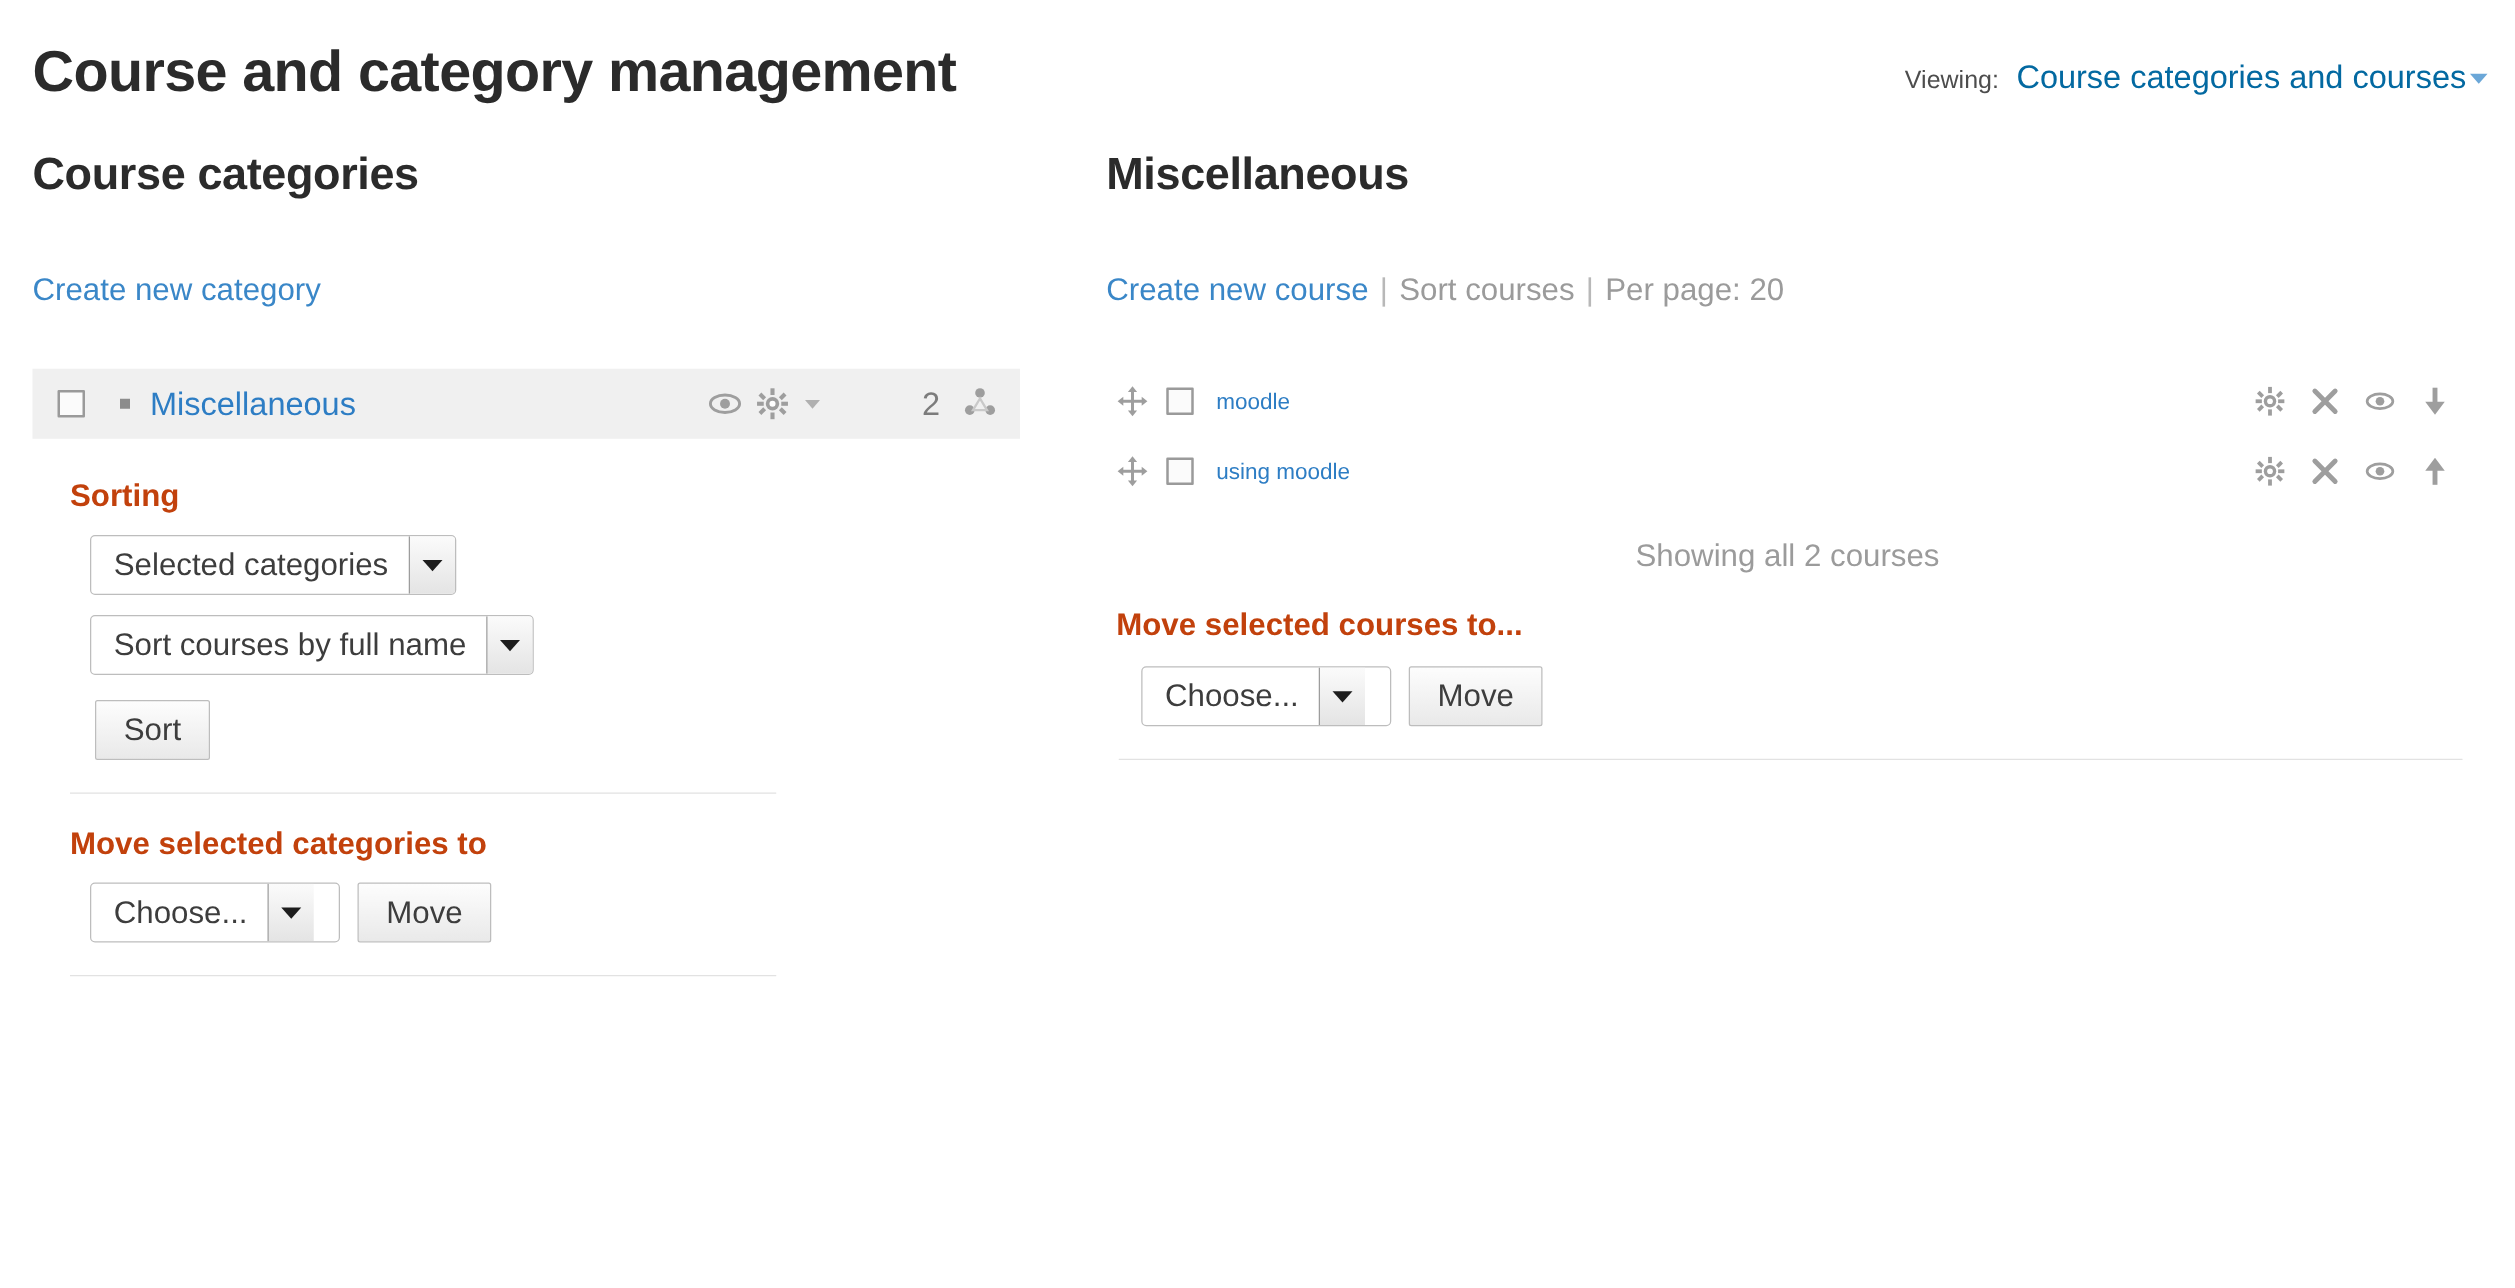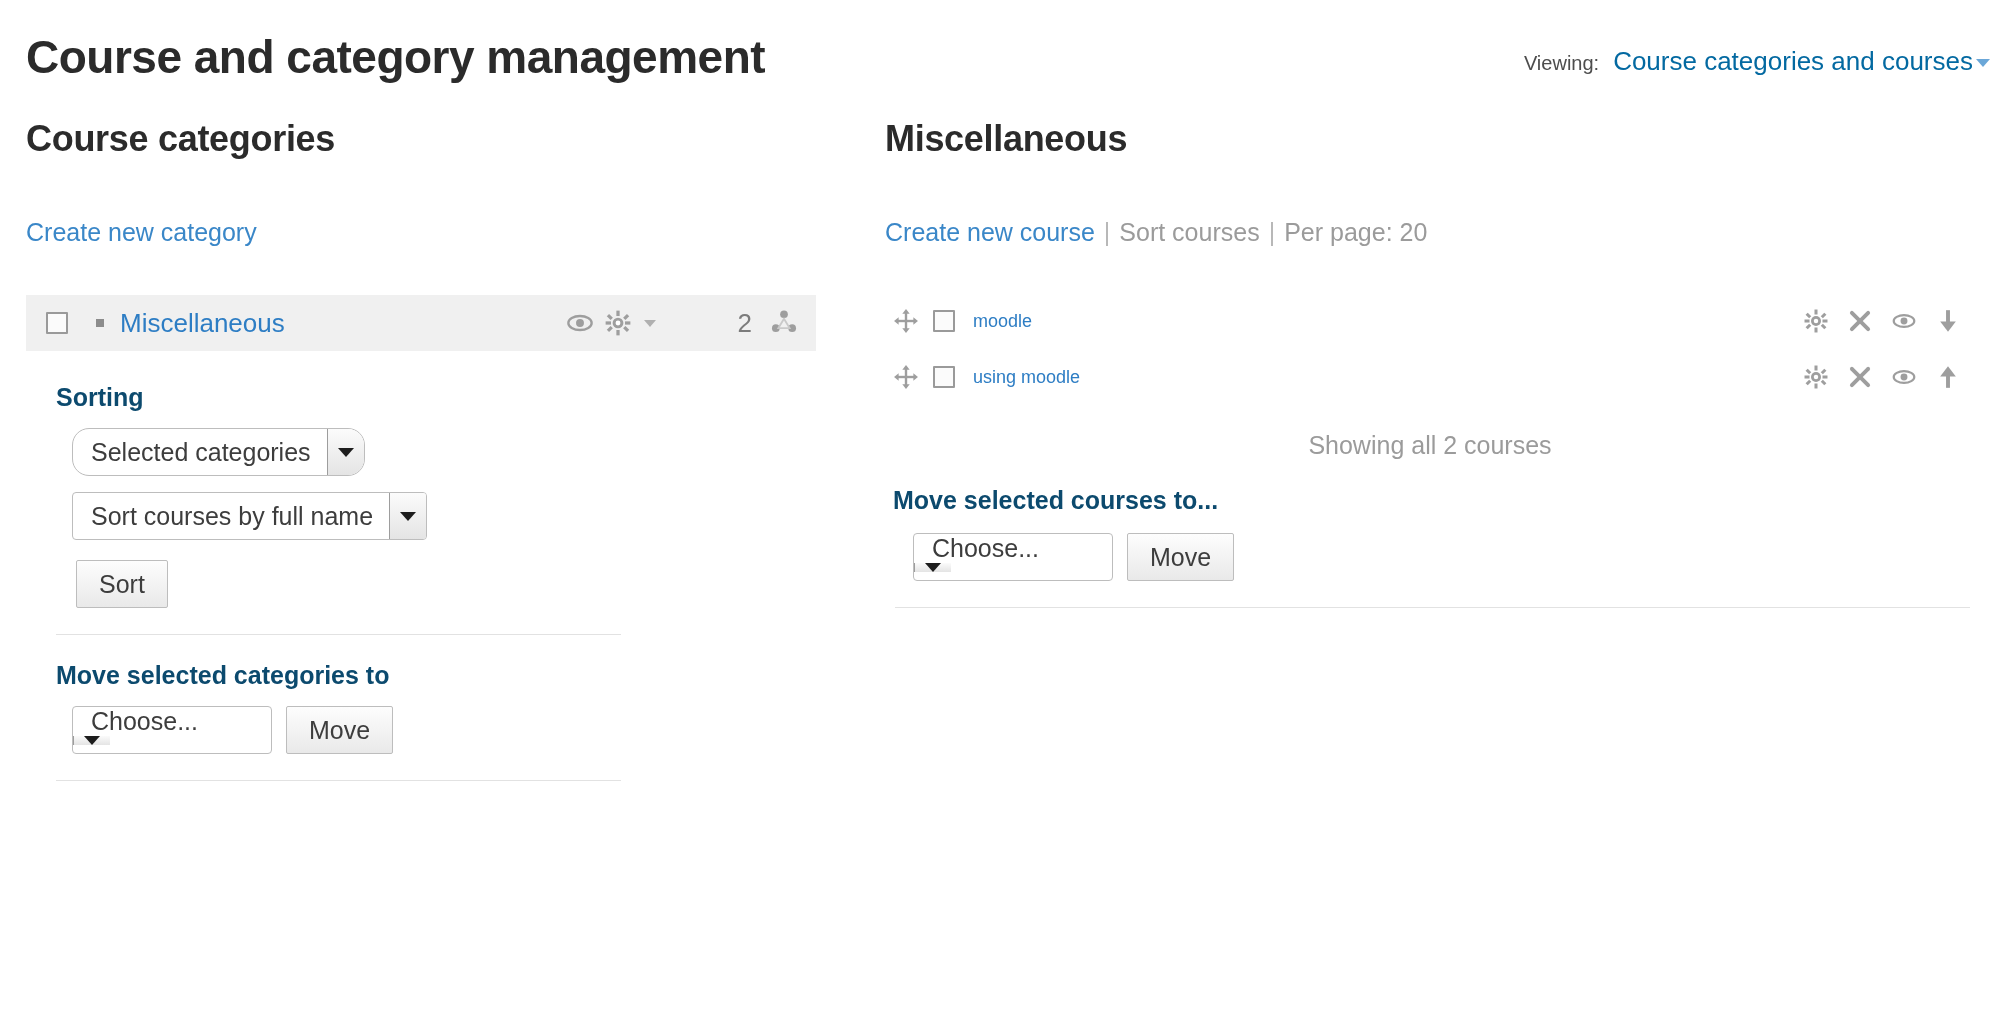--- a/index.html
+++ b/index.html
@@ -172,21 +172,21 @@
     align-items: center;
     justify-content: center;
     flex: 0 0 auto;
   }
   .icon svg { display: block; }
 
   
   .sub-heading {
     font-size: 25px;
     font-weight: bold;
-    color: #0c4a6e;
+    color: #c2410c;
     margin: 0;
     white-space: nowrap;
   }
   .sorting-block { margin-top: 32px; }
   .sorting-block .sub-heading { margin-left: 30px; }
 
   .field-row {
     margin-top: 16px;
     margin-left: 46px;
     display: flex;
@@ -223,24 +223,24 @@
     justify-content: center;
     flex: 0 0 auto;
   }
   .sel .sel-arrow i {
     display: block;
     width: 0; height: 0;
     border-left: 8px solid transparent;
     border-right: 8px solid transparent;
     border-top: 9px solid #1d1d1d;
   }
-  .sel-w1 { min-width: 262px; border-radius: 17px; }
+  .sel-w1 { min-width: 262px; }
   .sel-w2 { min-width: 352px; }
   .sel-w3 { min-width: 336px; }
-  .sel-choose { min-width: 200px; flex-direction: column; }
+  .sel-choose { min-width: 200px; }
 
   .btn {
     background: linear-gradient(to bottom, #fdfdfd 0%, #e9e9e9 100%);
     border: 1px solid #bdbdbd;
     border-radius: 2px;
     height: 48px;
     padding: 0 22px;
     font-size: 25px;
     font-family: "Liberation Sans", sans-serif;
     color: #3d3d3d;

